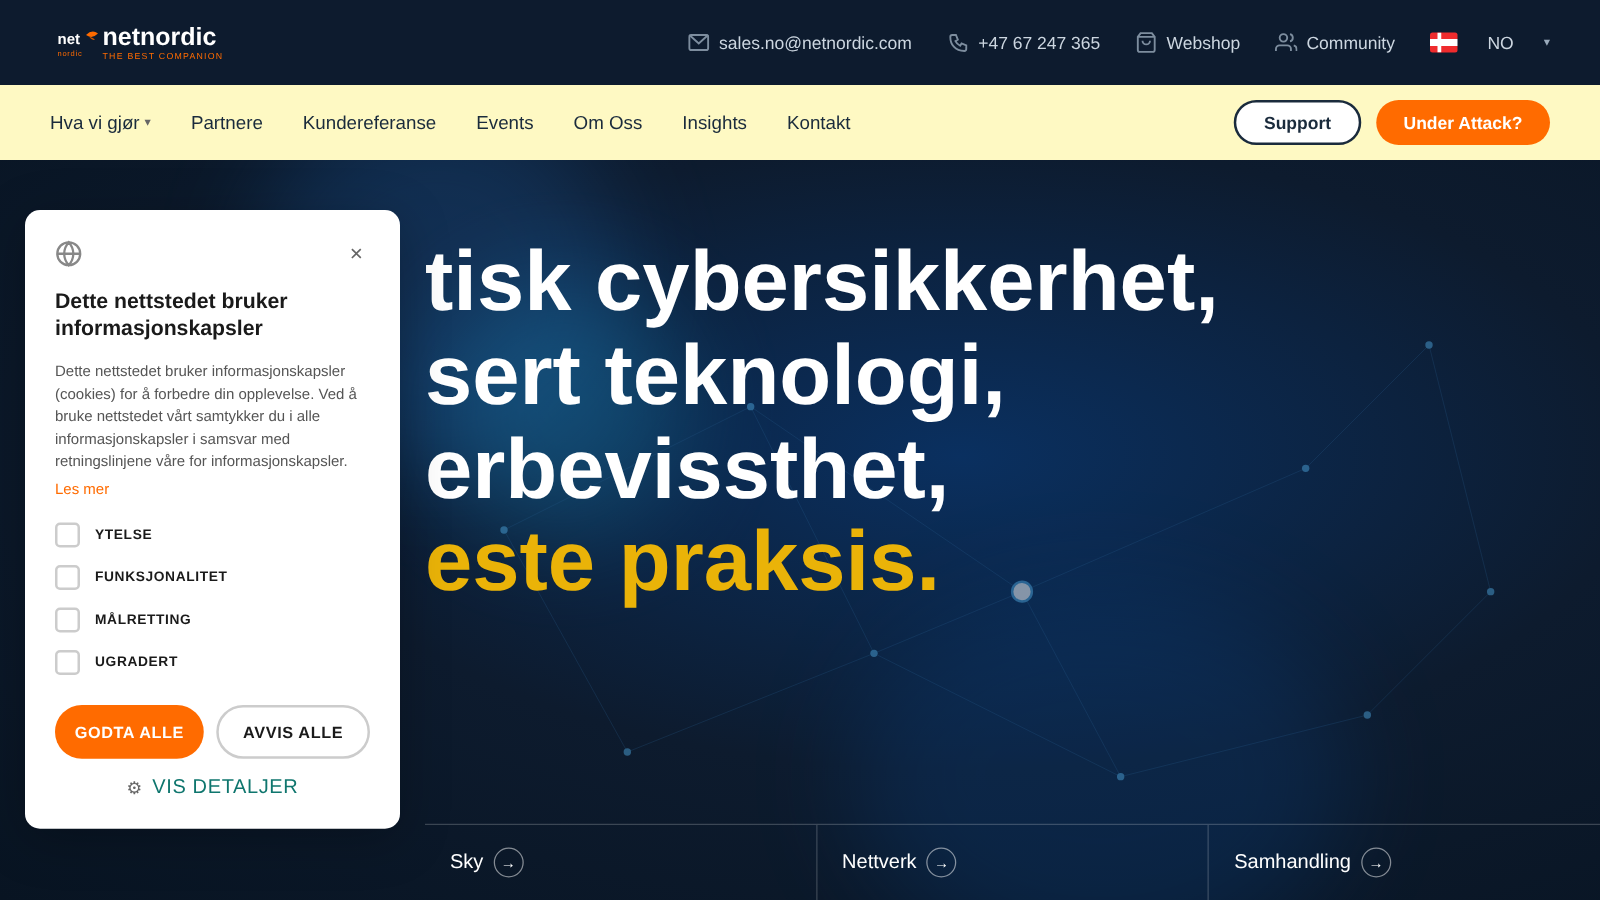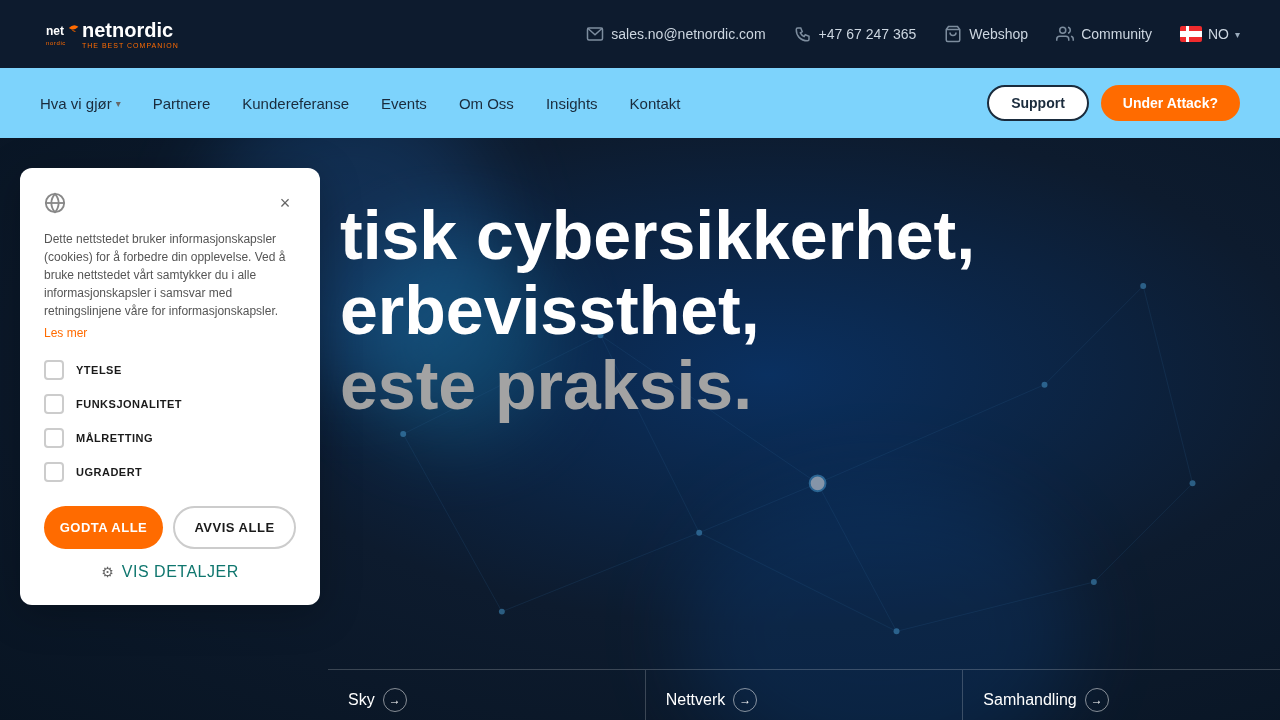--- a/index.html
+++ b/index.html
@@ -46,21 +46,21 @@
 
     .top-link-icon {
       width: 18px;
       height: 18px;
       opacity: 0.8;
     }
 
     .lang-selector {
       display: flex;
       align-items: center;
-      gap: 6px;
+      gap: 24px;
       color: #ccd6e0;
       font-size: 14px;
       cursor: pointer;
     }
 
     .flag-icon {
       width: 22px;
       height: 16px;
       border-radius: 2px;
       background: linear-gradient(to bottom, #ef2b2d 33%, #fff 33%, #fff 66%, #ef2b2d 66%);
@@ -73,22 +73,22 @@
       position: absolute;
       left: 6px;
       top: 0;
       width: 3px;
       height: 100%;
       background: white;
     }
 
     
     .nav-bar {
-      background: #7dd3fc;
-      height: 70px;
+      background: #fef9c3;
+      height: 60px;
       display: flex;
       padding: 0 40px;
       justify-content: space-between;
       position: relative;
       z-index: 100;
     }
 
     .nav-links {
       display: flex;
       align-items: center;
@@ -180,28 +180,28 @@
     }
 
     .hero-title {
       font-size: 68px;
       font-weight: 800;
       line-height: 1.1;
       color: white;
     }
 
     .hero-title-orange {
-      color: #a3a3a3;
+      color: #eab308;
     }
 
     
     .hero-categories {
       position: absolute;
       bottom: 0;
-      left: 328px;
+      left: 340px;
       right: 0;
       display: flex;
       border-top: 1px solid rgba(255,255,255,0.2);
     }
 
     .hero-cat {
       flex: 1;
       padding: 18px 0;
       color: white;
       font-size: 16px;
@@ -504,20 +504,21 @@
       <circle cx="900" cy="500" r="3"></circle>
       <circle cx="1100" cy="450" r="3"></circle>
       <circle cx="700" cy="400" r="3"></circle>
       <circle cx="500" cy="480" r="3"></circle>
     </g>
   </svg>
 
   <div class="hero-text">
     <div class="hero-title">
       <div>tisk cybersikkerhet,</div>
+      <div>sert teknologi,</div>
       <div>erbevissthet,</div>
       <div class="hero-title-orange">este praksis.</div>
     </div>
   </div>
 
   <div class="hero-categories">
     <div class="hero-cat">
       <span>Sky</span>
       <div class="cat-arrow">
         <span>→</span>
@@ -540,20 +541,21 @@
 
 <div class="cookie-modal">
   <div class="modal-header">
     <svg width="22" height="22" viewBox="0 0 24 24" fill="none" stroke="#888" stroke-width="2">
       <circle cx="12" cy="12" r="10"></circle>
       <line x1="2" y1="12" x2="22" y2="12"></line>
       <path d="M12 2a15.3 15.3 0 0 1 4 10 15.3 15.3 0 0 1-4 10 15.3 15.3 0 0 1-4-10 15.3 15.3 0 0 1 4-10z"></path>
     </svg>
     <span class="close-icon">×</span>
   </div>
+  <div class="modal-title">Dette nettstedet bruker informasjonskapsler</div>
   <div class="modal-body">Dette nettstedet bruker informasjonskapsler (cookies) for å forbedre din opplevelse. Ved å bruke nettstedet vårt samtykker du i alle informasjonskapsler i samsvar med retningslinjene våre for informasjonskapsler.</div>
   <a class="modal-link">Les mer</a>
 
   <div class="checkbox-group">
     <div class="checkbox-row">
       <div class="checkbox-box"></div>
       <span class="checkbox-label">YTELSE</span>
     </div>
     <div class="checkbox-row">
       <div class="checkbox-box"></div>

